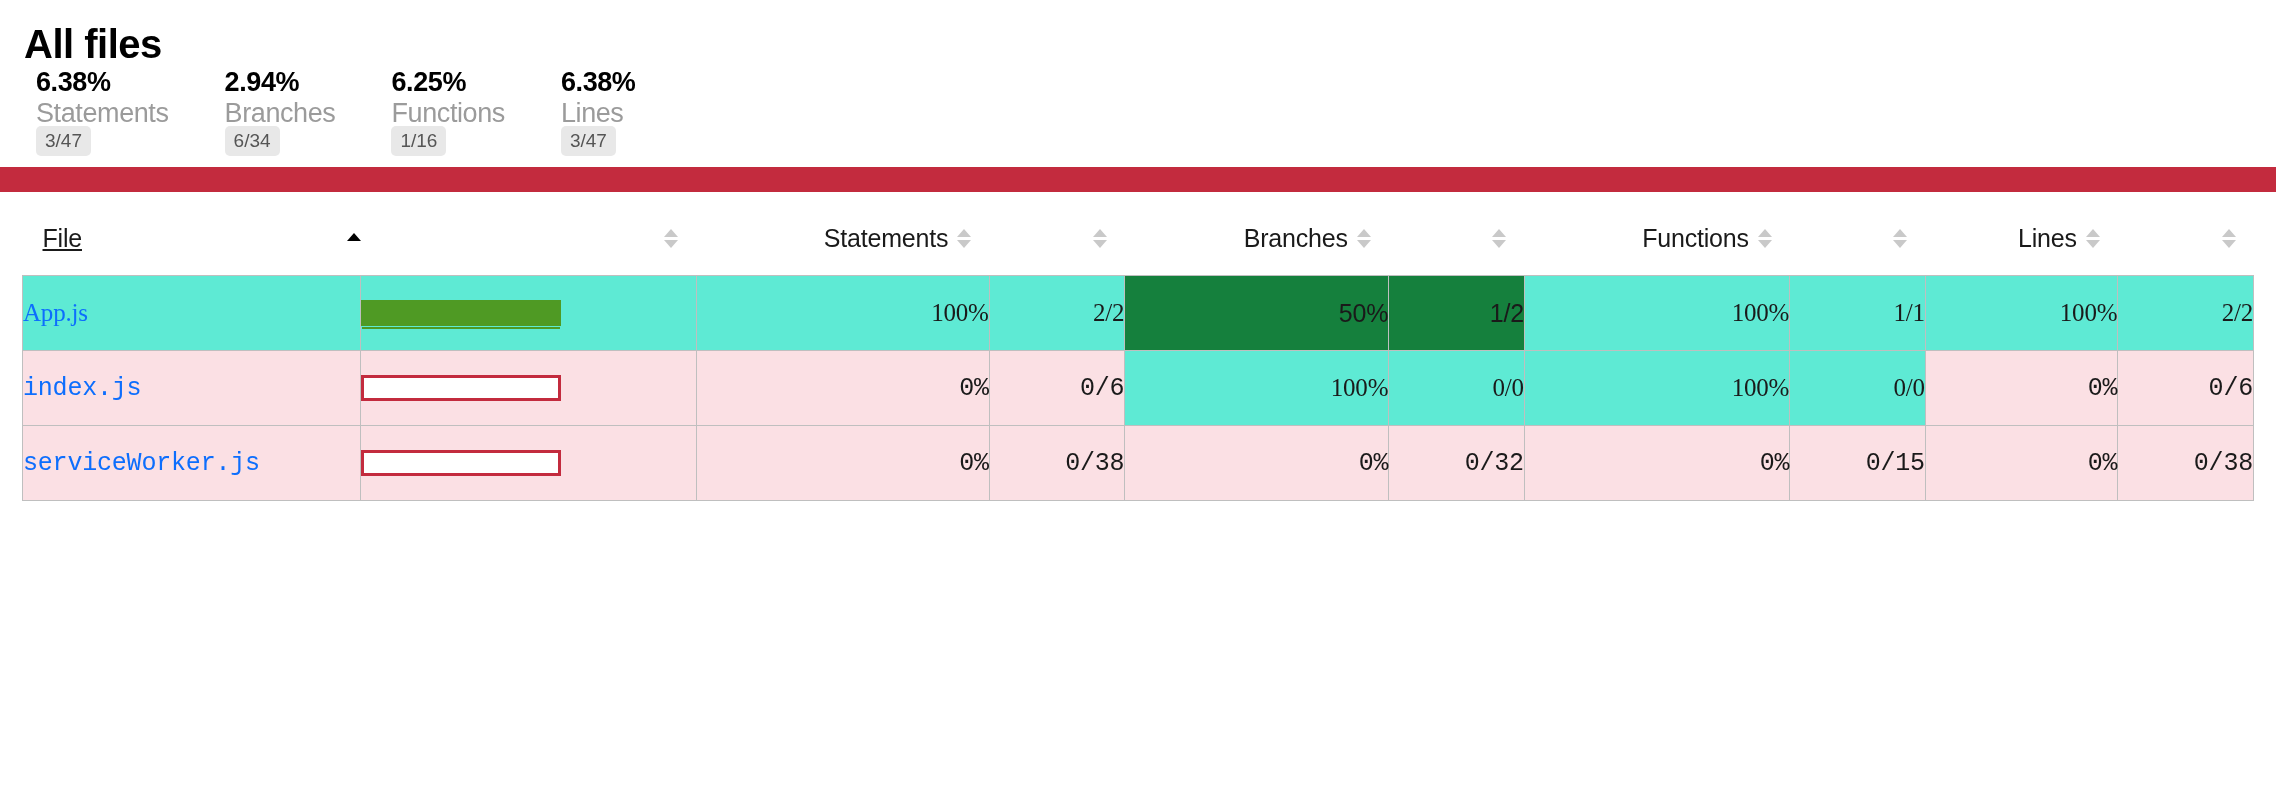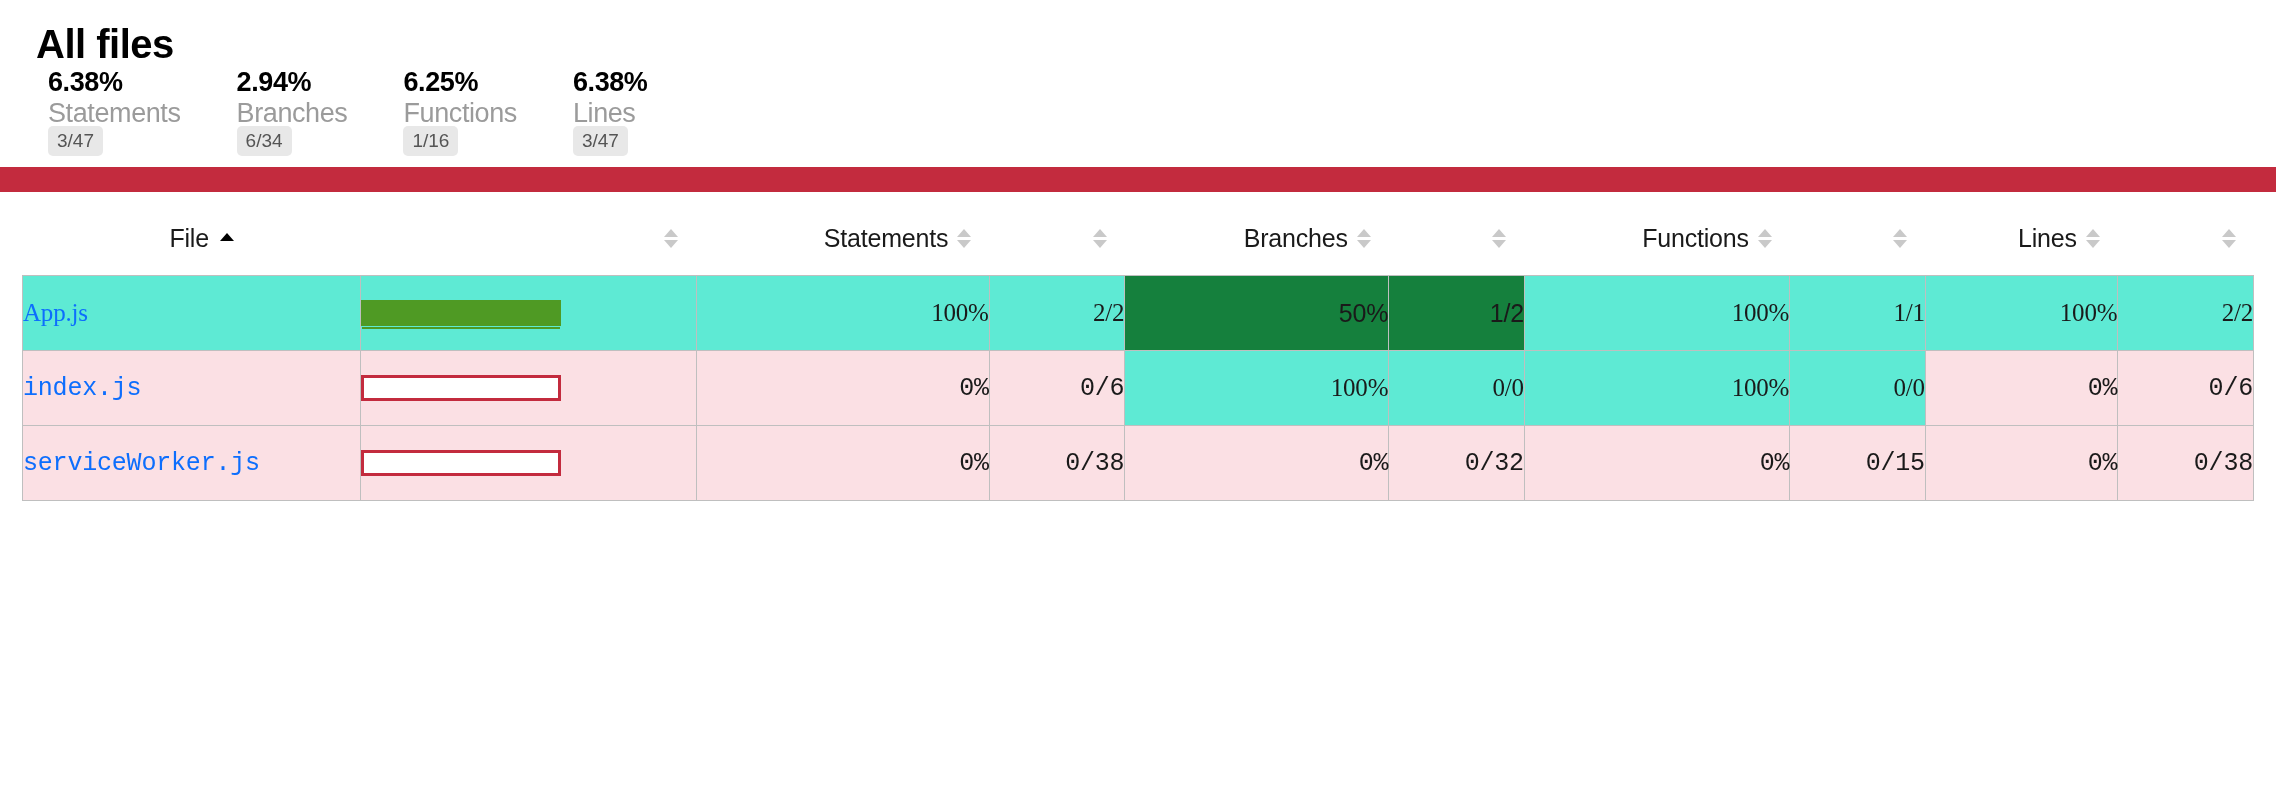--- a/index.html
+++ b/index.html
@@ -18,22 +18,21 @@
 
   .page {
     position: relative;
     width: 2276px;
     height: 800px;
     box-sizing: border-box;
   }
 
   
   .header-wrap {
-    padding: 0 8px;
-    margin-left: 28px;
+    padding: 0 24px;
   }
   .page-title {
     font-size: 40px;
     font-weight: bold;
     color: #000000;
     letter-spacing: -0.5px;
     margin: 0;
     padding-top: 22px;
     line-height: 1.1;
   }
@@ -110,21 +109,21 @@
     font-weight: normal;
     font-size: 25px;
     color: #1a1a1a;
     white-space: nowrap;
   }
   .th-inner {
     display: flex;
     align-items: center;
     height: 100%;
   }
-  .th-inner.left  { justify-content: center; padding-left: 20px; }
+  .th-inner.left  { justify-content: space-between; padding-left: 20px; text-decoration: underline; }
   .th-inner.right { justify-content: flex-end;  padding-right: 18px; }
   .th-label { letter-spacing: -0.2px; }
   .sort-icons {
     display: inline-flex;
     flex-direction: column;
     justify-content: center;
     margin-left: 9px;
     line-height: 0;
   }
   .tri-up, .tri-down {

